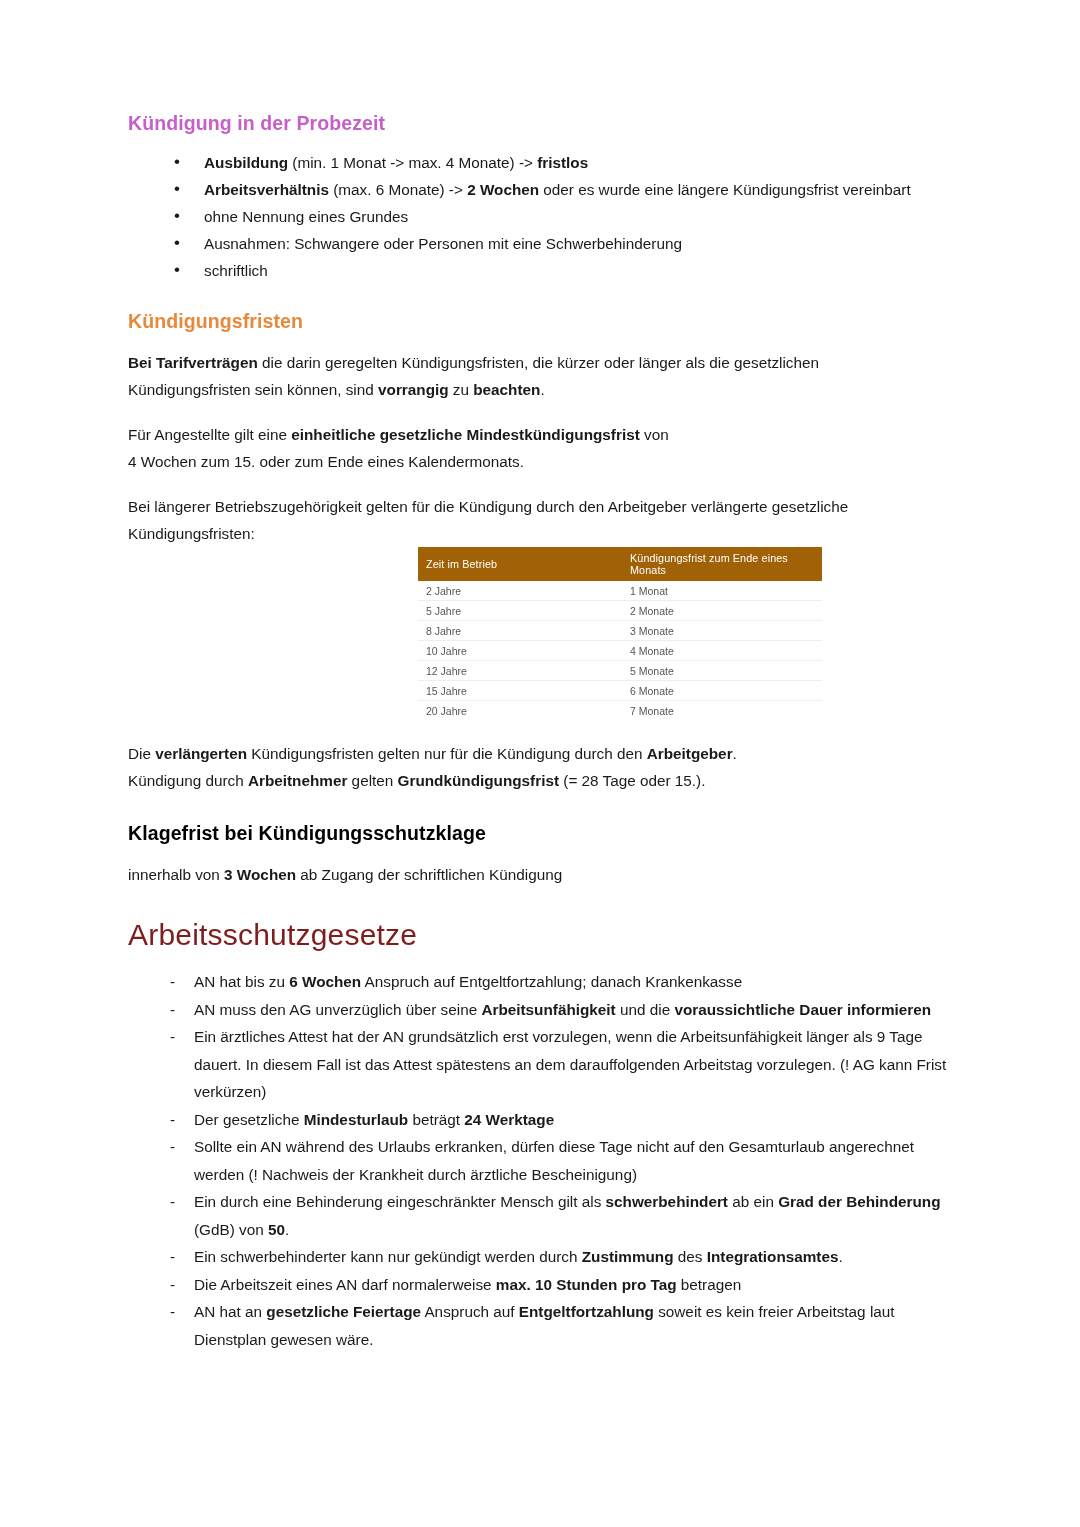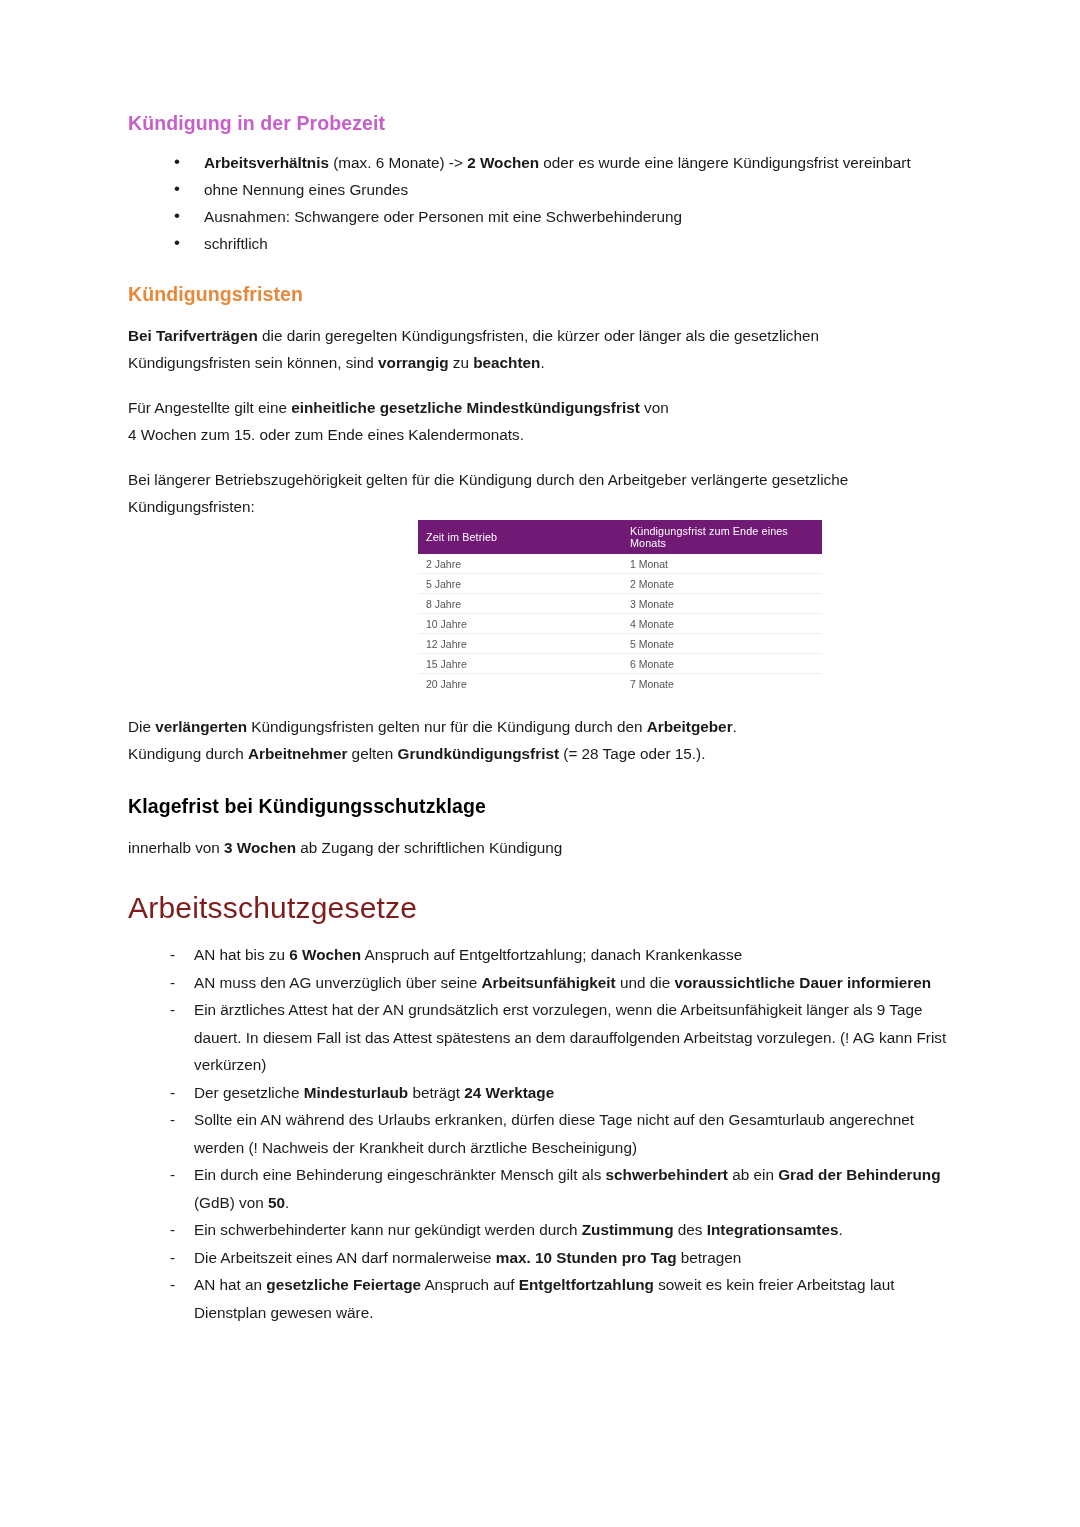--- a/index.html
+++ b/index.html
@@ -106,21 +106,21 @@
   .kf-table {
     width: 404px;
     border-collapse: collapse;
     margin-left: 290px;
     margin-top: -4px;
     font-size: 10.5px;
     color: #4a4a4a;
     table-layout: fixed;
   }
   .kf-table th {
-    background: #701a75;
+    background: #a16207;
     color: #ffffff;
     font-weight: normal;
     font-size: 10.8px;
     text-align: left;
     padding: 5px 0 5px 8px;
     letter-spacing: 0.1px;
   }
   .kf-table th.c2 { padding-left: 10px; }
   .kf-table td {
     padding: 3.5px 0 3.5px 8px;
@@ -133,20 +133,21 @@
   .spacer-20 { height: 20px; }
 </style>
 </head>
 <body>
 
 <div class="page">
 
   <h2 class="section-pink">Kündigung in der Probezeit</h2>
 
   <ul class="bullets">
+    <li><b>Ausbildung</b> (min. 1 Monat -&gt; max. 4 Monate) -&gt; <b>fristlos</b></li>
     <li><b>Arbeitsverhältnis</b> (max. 6 Monate) -&gt; <b>2 Wochen</b> oder es wurde eine längere Kündigungsfrist vereinbart</li>
     <li>ohne Nennung eines Grundes</li>
     <li>Ausnahmen: Schwangere oder Personen mit eine Schwerbehinderung</li>
     <li>schriftlich</li>
   </ul>
 
   <h2 class="section-orange">Kündigungsfristen</h2>
 
   <p class="para">
     <b>Bei Tarifverträgen</b> die darin geregelten Kündigungsfristen, die kürzer oder länger als die gesetzlichen

